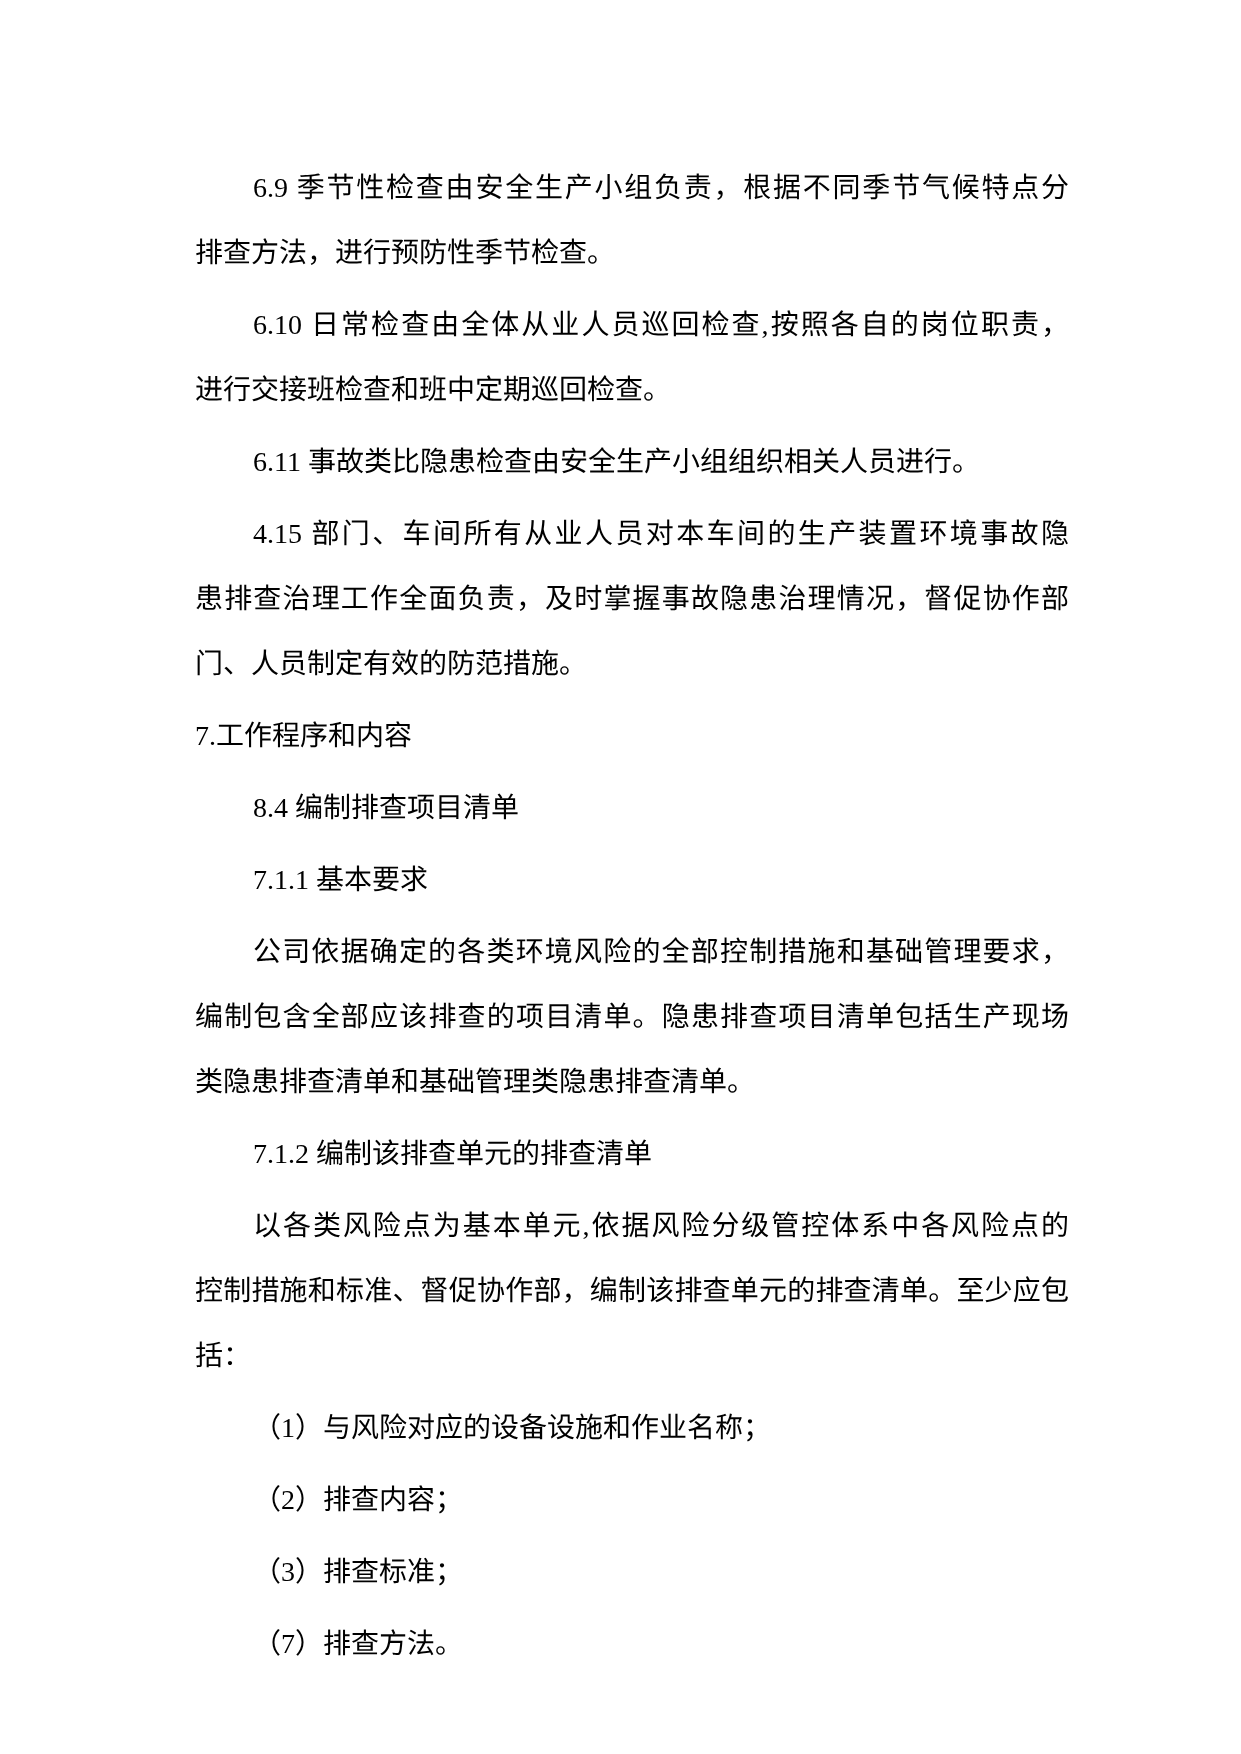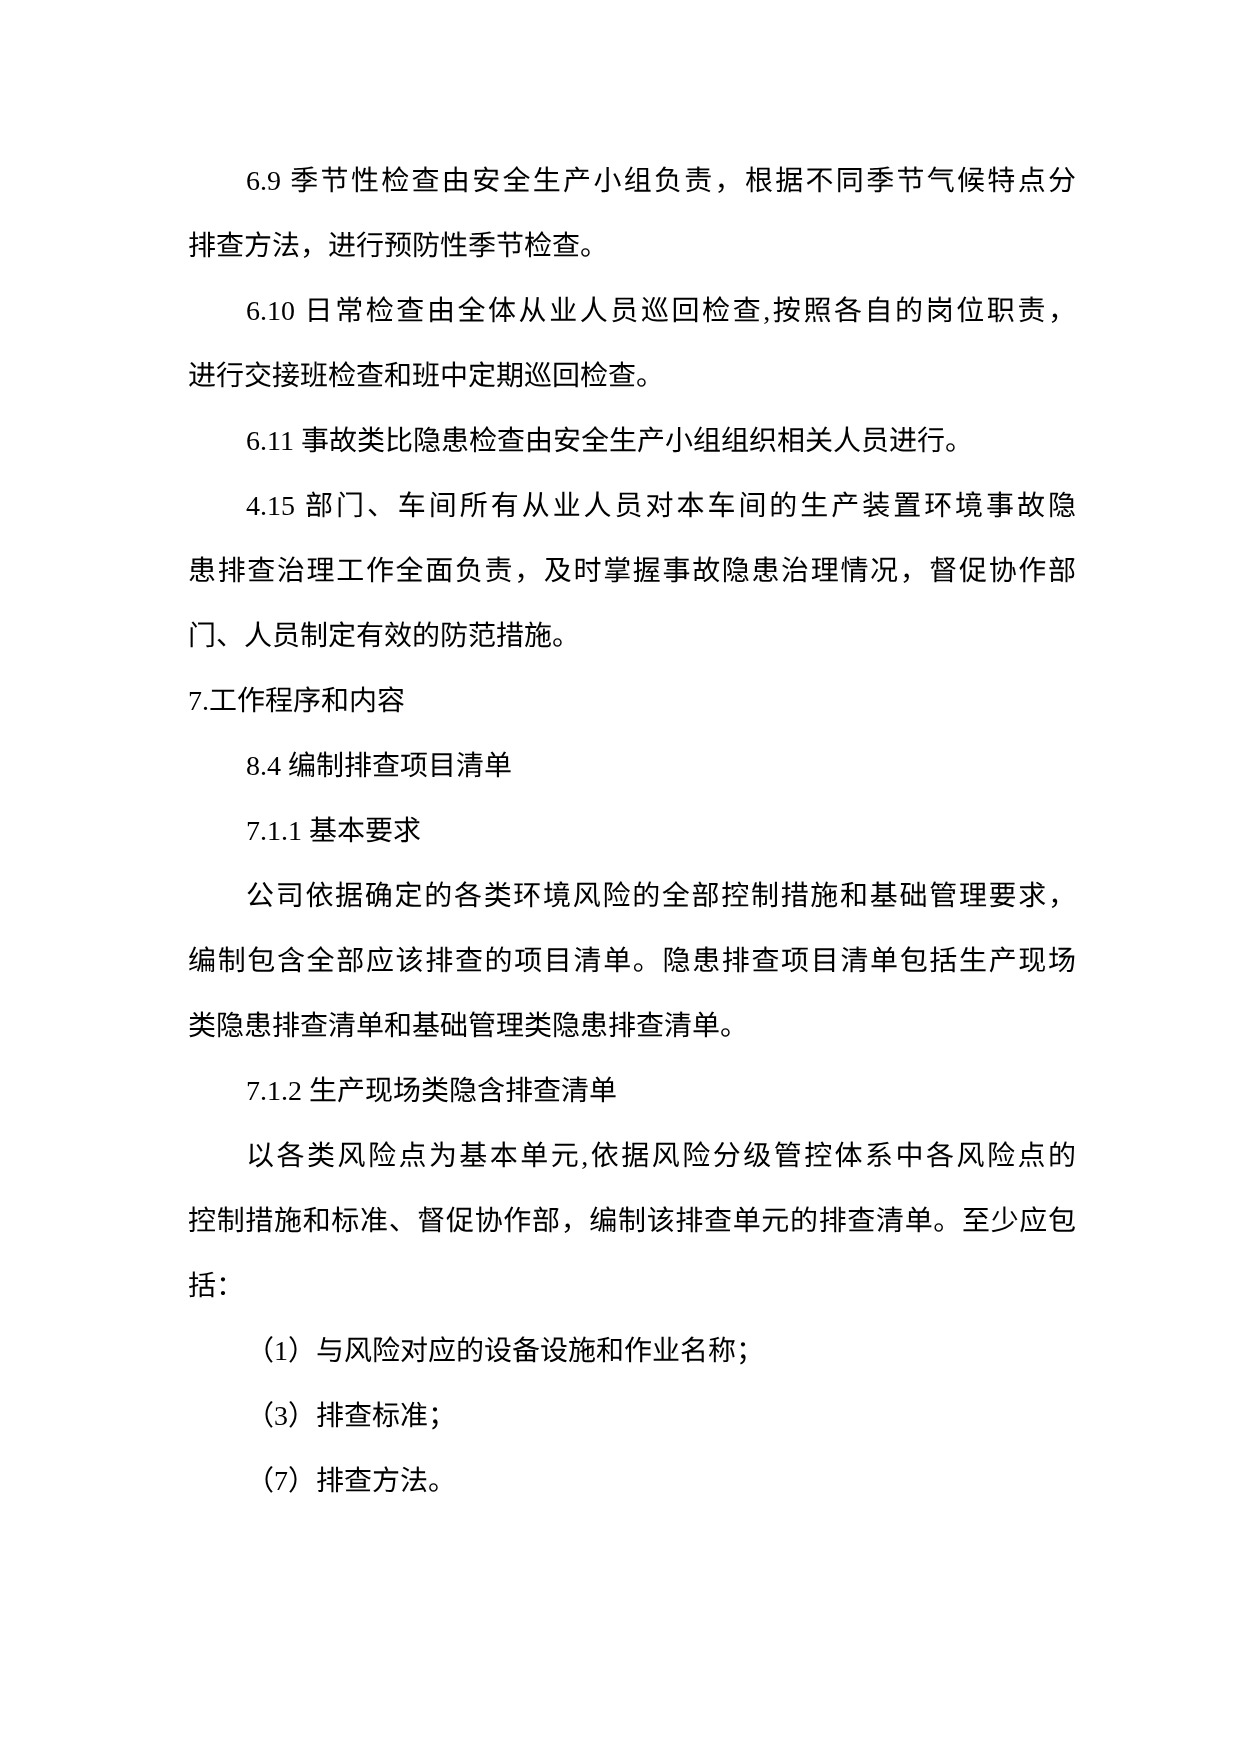--- a/index.html
+++ b/index.html
@@ -25,21 +25,21 @@
     left: 188px;
     top: 148px;
     width: 888px;
     font-family: "Liberation Serif", serif;
     font-size: 28px;
     line-height: 65px;
     color: #000000;
     font-weight: 400;
   }
   .para {
-    margin: 0;
+    margin: 7px;
     padding: 0;
   }
   .line {
     height: 65px;
     overflow: hidden;
     white-space: normal;
   }
   
   .fill {
     text-align: justify;
@@ -79,29 +79,32 @@
       </div>
       <div class="para">
         <div class="line indent">7.1.1 基本要求</div>
       </div>
       <div class="para">
         <div class="line fill indent">公司依据确定的各类环境风险的全部控制措施和基础管理要求，</div>
         <div class="line fill">编制包含全部应该排查的项目清单。隐患排查项目清单包括生产现场</div>
         <div class="line">类隐患排查清单和基础管理类隐患排查清单。</div>
       </div>
       <div class="para">
-        <div class="line indent">7.1.2 生产现场类隐含排查清单</div>
+        <div class="line indent">7.1.2 编制该排查单元的排查清单</div>
       </div>
       <div class="para">
         <div class="line fill indent">以各类风险点为基本单元,依据风险分级管控体系中各风险点的</div>
         <div class="line fill">控制措施和标准、督促协作部，编制该排查单元的排查清单。至少应包</div>
         <div class="line">括：</div>
       </div>
       <div class="para">
         <div class="line indent">（1）与风险对应的设备设施和作业名称；</div>
+      </div>
+      <div class="para">
+        <div class="line indent">（2）排查内容；</div>
       </div>
       <div class="para">
         <div class="line indent">（3）排查标准；</div>
       </div>
       <div class="para">
         <div class="line indent">（7）排查方法。</div>
       </div>
     </div>
 </div>
 

